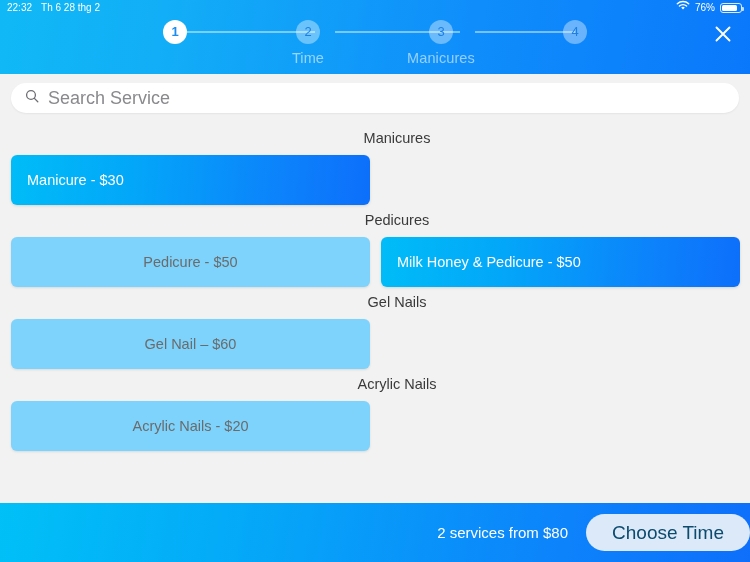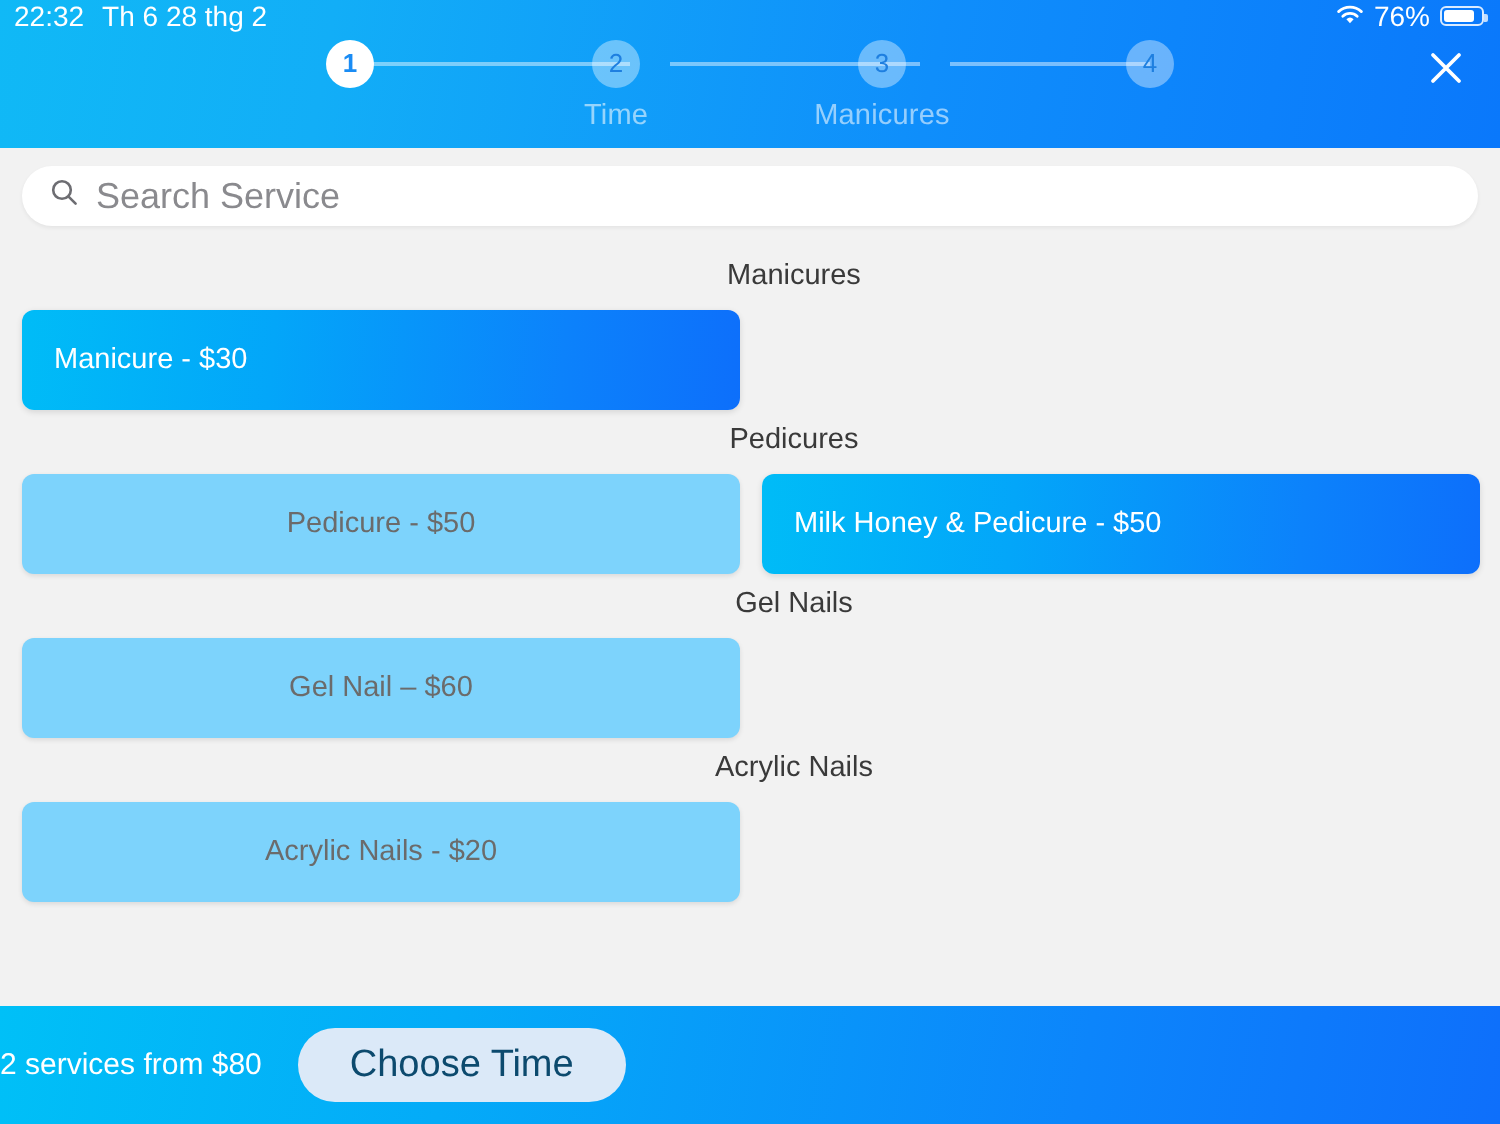--- a/index.html
+++ b/index.html
@@ -31,21 +31,21 @@
     height: 74px;
     background: linear-gradient(100deg, #10b9f6 0%, #12aef7 22%, #0f8efb 62%, #0a78fb 100%);
     overflow: hidden;
   }
   .statusbar {
     position: absolute;
     left: 0; top: 0;
     width: 750px;
     height: 16px;
     color: #ffffff;
-    font-size: 14px;
+    font-size: 10px;
     line-height: 16px;
   }
   .sb-left {
     position: absolute;
     left: 7px; top: 0;
     display: flex;
     align-items: center;
     gap: 9px;
     height: 16px;
     white-space: nowrap;
@@ -217,21 +217,21 @@
 
   
   .bottom-bar {
     position: absolute;
     left: 0; bottom: 0;
     width: 750px;
     height: 59px;
     background: linear-gradient(100deg, #00c0f7 0%, #04abf8 30%, #0c85fb 72%, #0e6ffb 100%);
     display: flex;
     align-items: center;
-    justify-content: flex-start;
+    justify-content: flex-end;
     gap: 18px;
     margin-top: 36px;
   }
   .bottom-summary {
     color: #ffffff;
     font-size: 15px;
   }
   .choose-btn {
     background: #dbe9f8;
     color: #0c4a6e;

